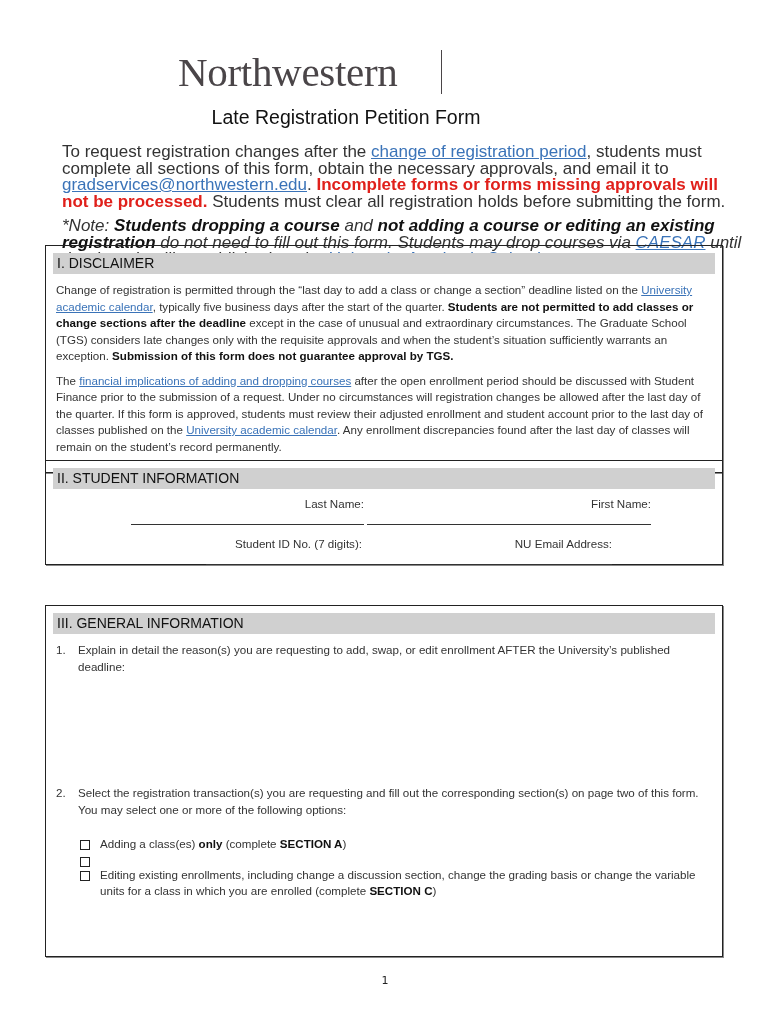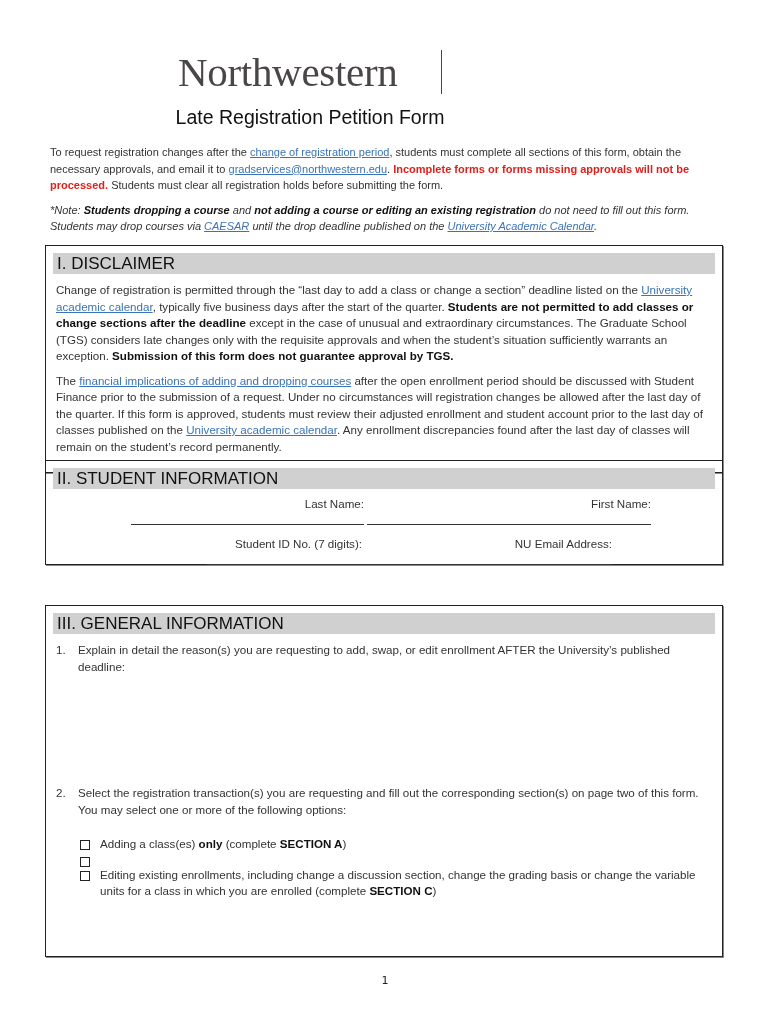--- a/index.html
+++ b/index.html
@@ -1,29 +1,29 @@
 <!DOCTYPE html>
 <html><head>
 <meta charset="utf-8">
 <style>
   html, body { margin:0; padding:0; background:#ffffff; }
   body { width:770px; height:1024px; position:relative; font-family:"Liberation Sans", sans-serif; color:#222; overflow:hidden; }
   .header { position:absolute; top:48px; left:0; width:626px; display:flex; justify-content:center; align-items:center;gap:36px; }
   .logo-nu { font-family:"Liberation Serif", serif; font-size:41px; color:#4a4548; letter-spacing:-0.3px; }
   .logo-divider { width:1.5px; height:44px; background:#4a4548; margin:0 6px 0 7px; }
   .logo-tgs { font-family:"Liberation Sans", sans-serif; font-size:29px; color:#4a4548; letter-spacing:0.2px; }
-  .title { position:absolute; top:106px; left:0; width:620px; text-align:center; font-size:19.5px; color:#111; }
-  .intro { position:absolute; left:50px; top:144px; width:680px; font-size:11px; line-height:16.5px; color:#333; }
+  .title { position:absolute; top:106px; left:0; width:620px; text-align:center; font-size:19.5px; color:#111;padding-left:36px; }
+  .intro { position:absolute; left:62px; top:144px; width:680px; font-size:17px; line-height:16.5px; color:#333; }
   .intro p { margin:0 0 8px 0; }
   a.lnk { color:#3a73b8; text-decoration:underline; }
   .red { color:#e0201b; font-weight:bold; }
   .b { font-weight:bold; color:#111; }
   .i { font-style:italic; }
   .box { position:absolute; left:45px; width:676px; border:1.5px solid #222; box-shadow:1px 1px 0 #888; }
-  .sec-head { margin:7px 7px 0 7px; background:#d0d0d0; height:21px; font-size:17px; line-height:21px; padding-left:4px; color:#111; }
+  .sec-head { margin:7px 7px 0 7px; background:#d0d0d0; height:21px; font-size:14px; line-height:21px; padding-left:4px; color:#111; }
   .box .body { padding:8px 10px 0 10px; font-size:11.6px; line-height:16.5px; color:#333; }
   .box .body p { margin:0 0 8px 0; }
   .field-row { display:flex; margin-top:8px; height:20px; align-items:flex-end; font-size:11.6px; color:#333; }
   .field { display:flex; align-items:flex-end;flex-direction:column; }
   .line { border-bottom:1px solid #333; height:12px; margin-left:3px; }
   .ol-item { display:flex; }
   .ol-num { width:22px; flex:none; }
   .checks { margin-left:22px; margin-top:18px; }
   .check { display:flex; }
   .cb { width:8px; height:8px; border:1px solid #222; margin:4px 10px 0 2px; flex:none; }

